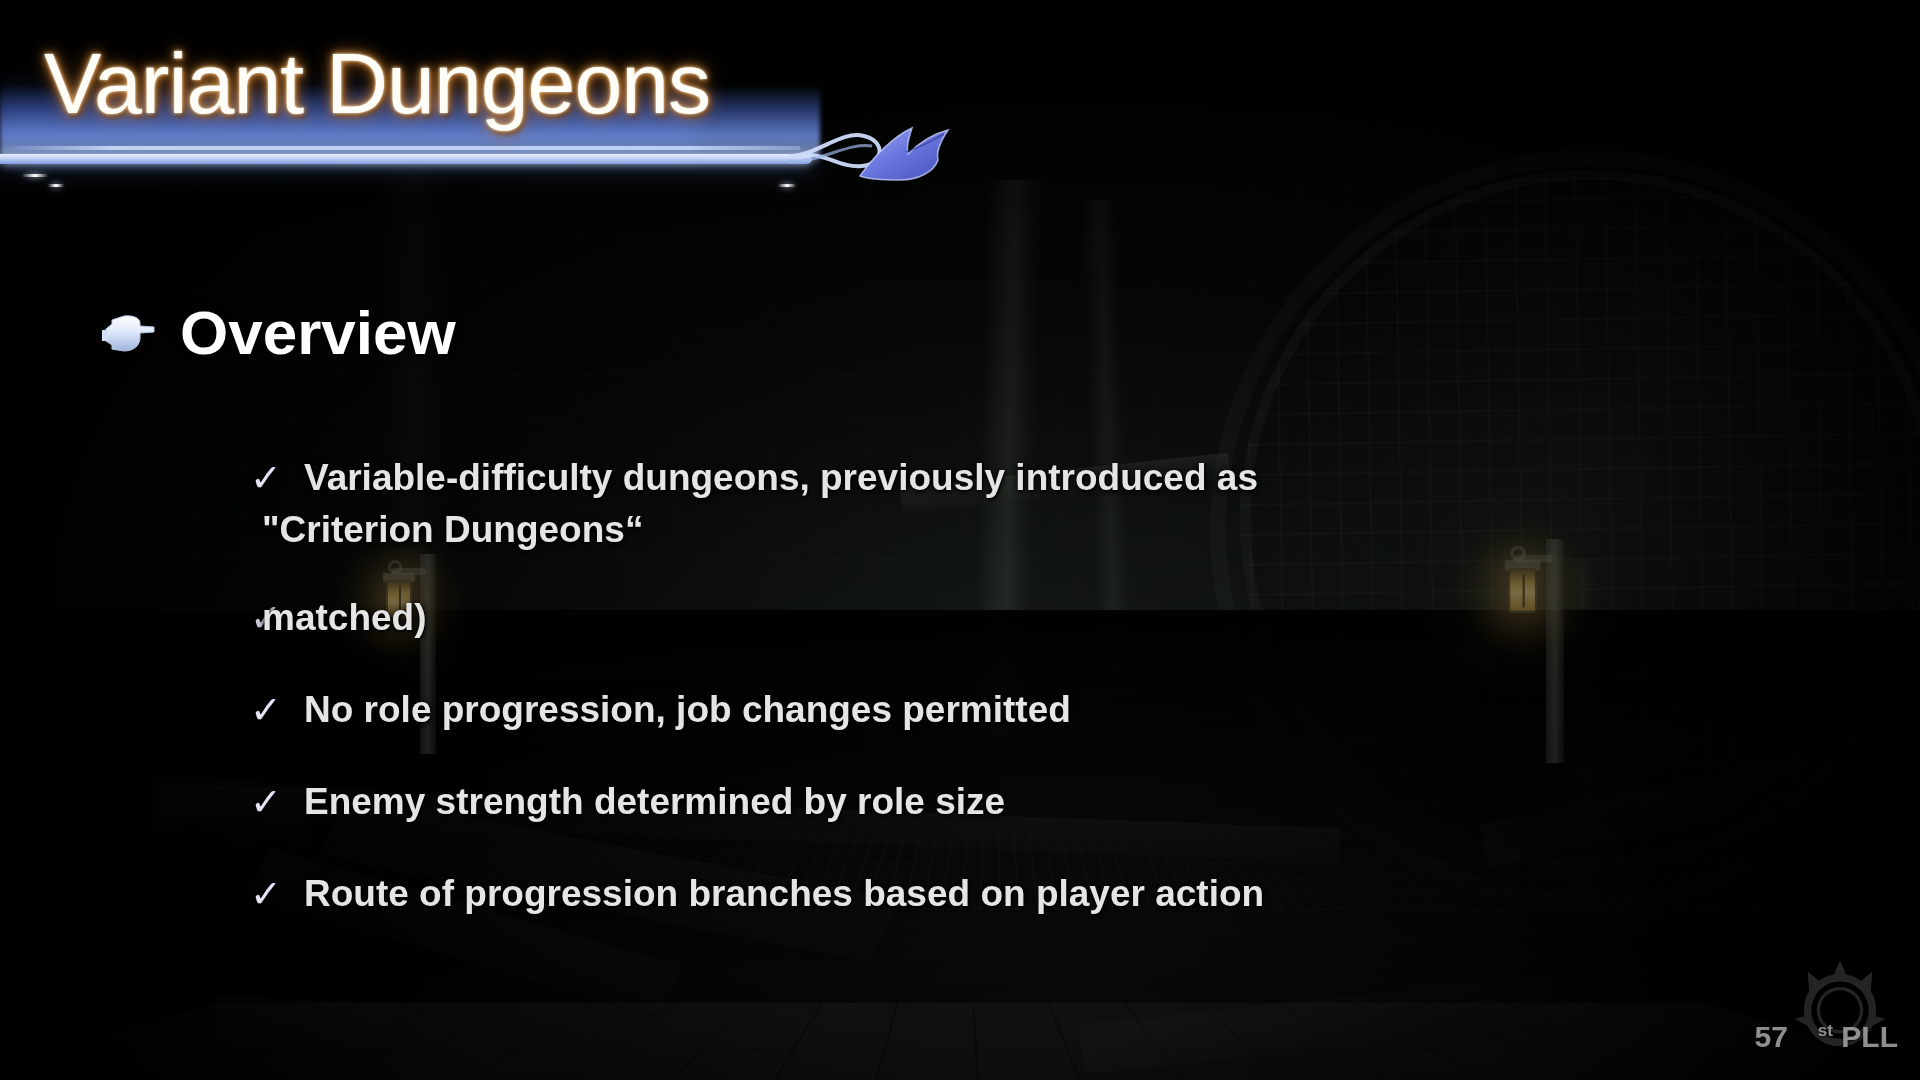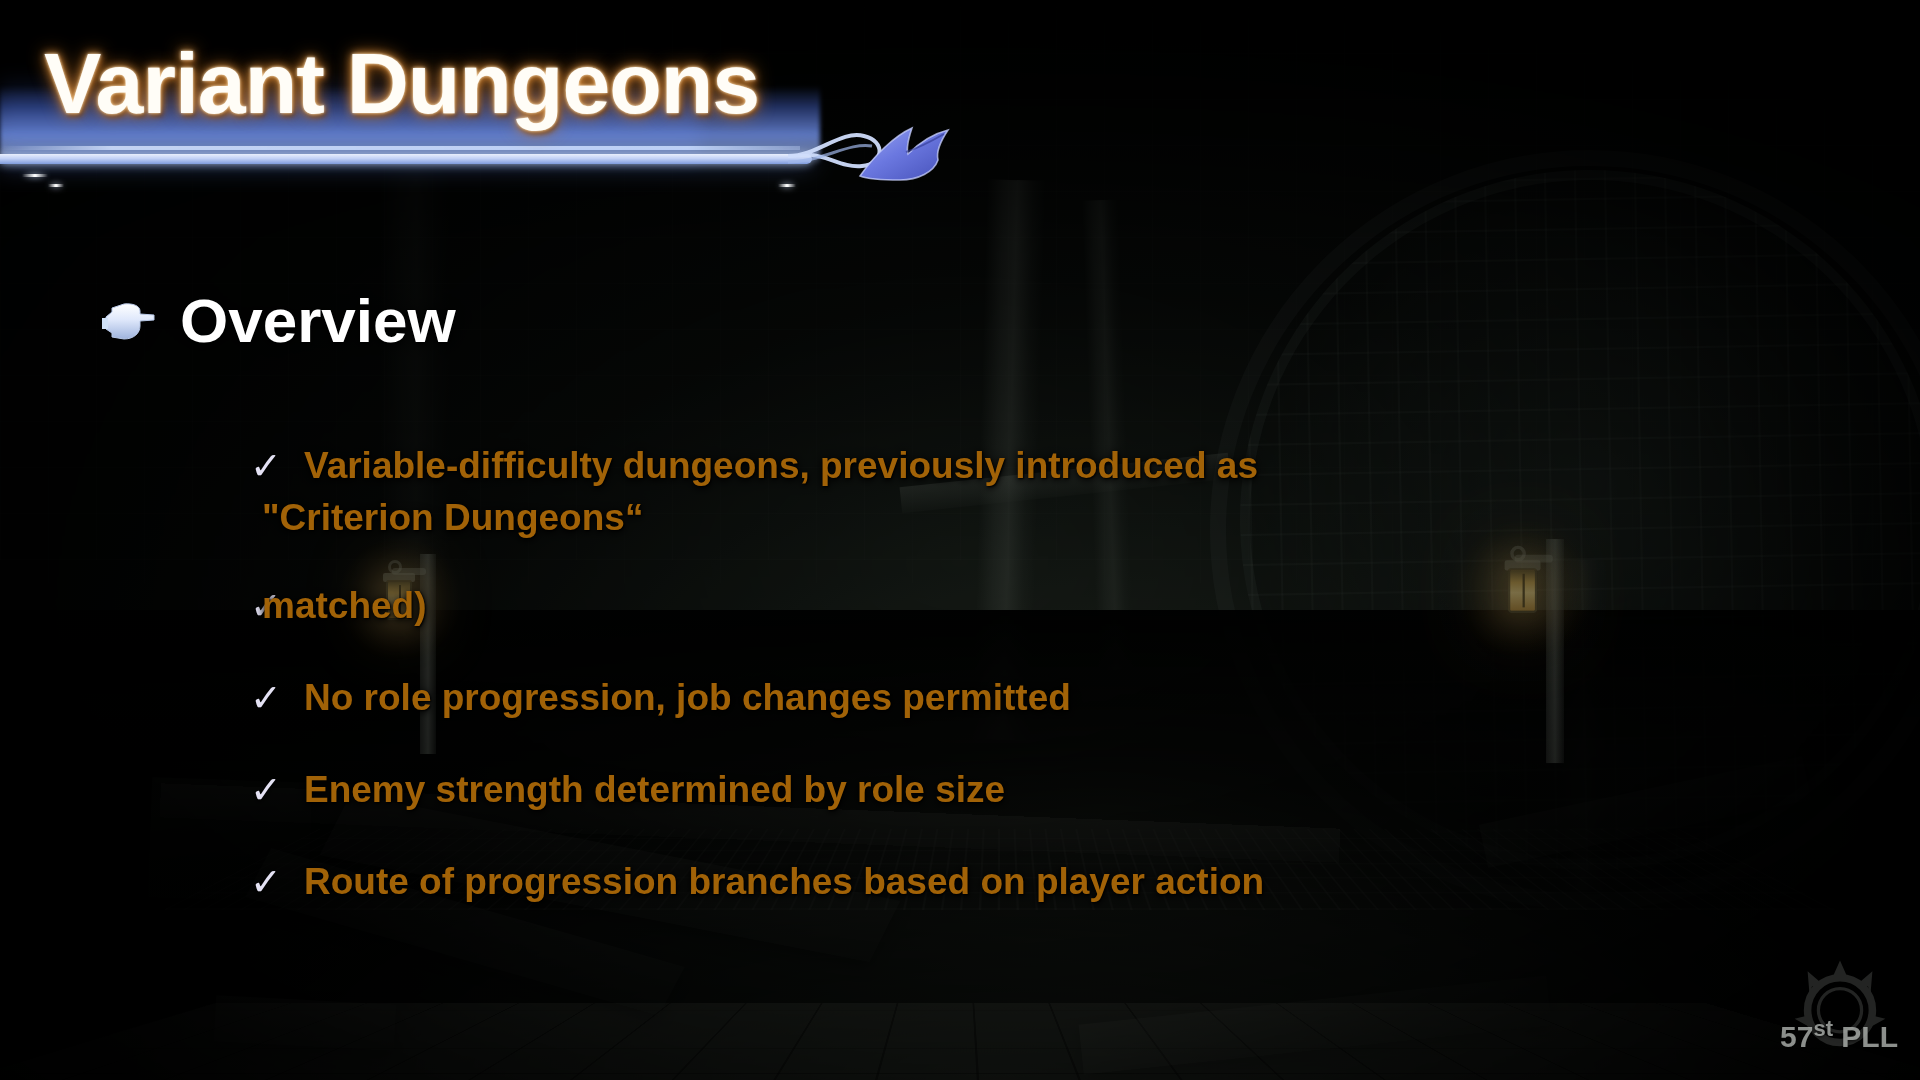--- a/index.html
+++ b/index.html
@@ -198,21 +198,21 @@
     position:absolute; left:0; top:112px; width:800px; height:4px;
     background:linear-gradient(90deg, rgba(232,240,255,.0) 0%, rgba(226,236,255,.85) 14%, rgba(210,226,255,.9) 86%, rgba(210,226,255,.35) 100%);
     filter:blur(.5px);
   }
   
   .banner-curl {
     position:absolute; left:788px; top:86px; width:150px; height:60px;
   }
   .banner-title {
     position:absolute; left:44px; top:0px;
-    font-size:86px; font-weight:bold;
+    font-size:86px; font-weight:normal;
     letter-spacing:-1px;
     color:#fffdf7;
     text-shadow:
       0 0 3px #ffeccf,
       0 0 9px #e09a46,
       0 0 18px #b96a1c,
       2px 3px 5px rgba(60,22,0,.9);
     white-space:nowrap;
   }
   .sparkle {
@@ -228,21 +228,21 @@
     background:linear-gradient(180deg, rgba(255,255,255,0) 0%, #ffffff 50%, rgba(255,255,255,0) 100%);
   }
   #sparkle-a { left:22px; top:140px; width:26px; height:3px; }
   #sparkle-b { left:48px; top:150px; width:16px; height:3px; }
   #sparkle-c { left:778px; top:150px; width:18px; height:3px; }
 
   
   .banner-bird { position:absolute; left:856px; top:88px; width:120px; height:66px; }
 
   
-  .content { position:absolute; left:0; top:0; width:1920px; height:920px; }
+  .content { position:absolute; left:0; top:12px; width:1920px; height:920px; }
 
   .section-head {
     position:absolute; left:100px; top:285px;
     display:flex; align-items:center; gap:22px;
   }
   .hand-icon { width:58px; height:44px; flex:0 0 auto; }
   .section-title {
     font-size:62px; font-weight:bold; color:#ffffff;
     letter-spacing:0px;
     text-shadow:0 2px 7px rgba(0,0,0,.85), 0 0 20px rgba(0,0,0,.6);
@@ -260,21 +260,21 @@
     width:50px;
     font-size:38px; line-height:52px;
     color:#e4e2f4;
     text-shadow:0 2px 5px rgba(0,0,0,.9);
     text-align:left;
   }
   .bullet .btext {
     flex:1 1 auto;
     font-size:37px; font-weight:bold;
     line-height:52px;
-    color:#a16207;
+    color:#e5e5e5;
     text-shadow:0 2px 6px rgba(0,0,0,.95), 0 0 14px rgba(0,0,0,.75), 1px 1px 2px rgba(0,0,0,1);
     margin-left:4px;
   }
   
   .bullet.wrap .btext { margin-left:4px; text-indent:0; }
   .bullet.wrap .btext .line2 { display:block; margin-left:-42px; }
 
   .bullet.gap-a { margin-bottom:36px; }
   .bullet.gap-b { margin-bottom:40px; }
   .wm-logo {
@@ -282,21 +282,21 @@
     width:108px; height:108px; opacity:.17;
   }
   .wm-text {
     position:absolute; right:22px; bottom:26px;
     font-size:30px; font-weight:bold;
     color:rgba(226,230,226,.62);
     letter-spacing:0px;
     text-shadow:0 1px 3px rgba(0,0,0,.7);
     white-space:nowrap;
   }
-  .wm-text sup { font-size:22px; vertical-align:super; }
+  .wm-text sup { font-size:17px; vertical-align:super;margin-left:30px; }
 </style>
 </head>
 <body>
 
 <div id="slide">
 
   <div class="bg">
     <div class="bg-base"></div>
     <div class="bg-bricks"></div>
     <div class="bg-bricks2"></div>

